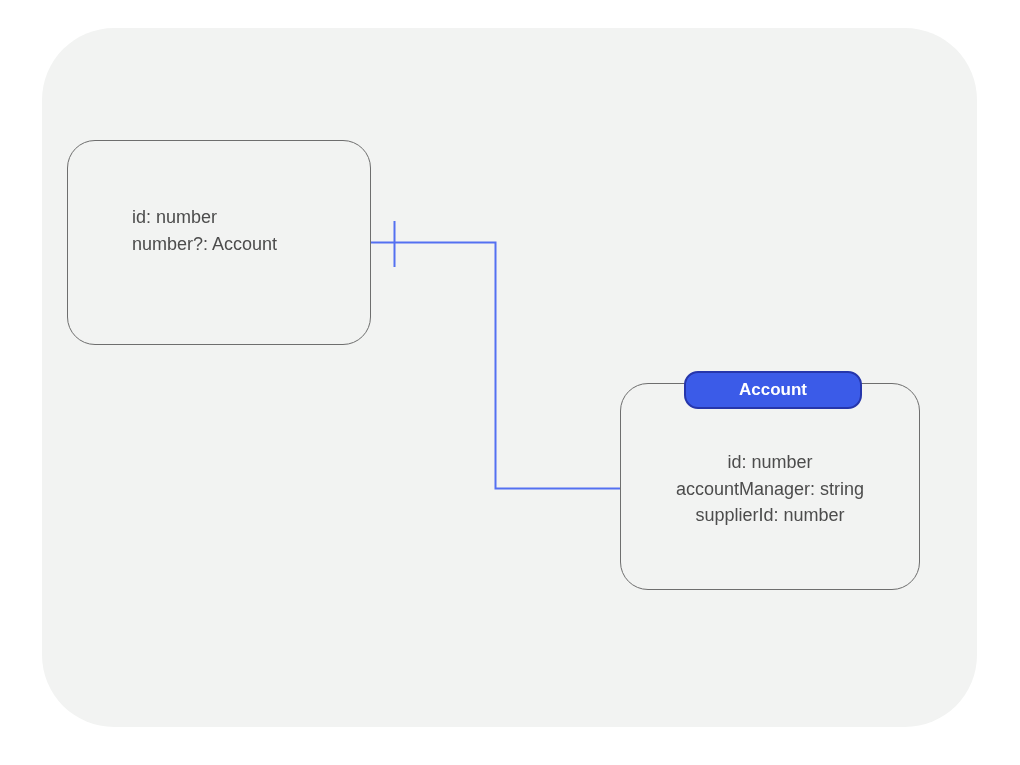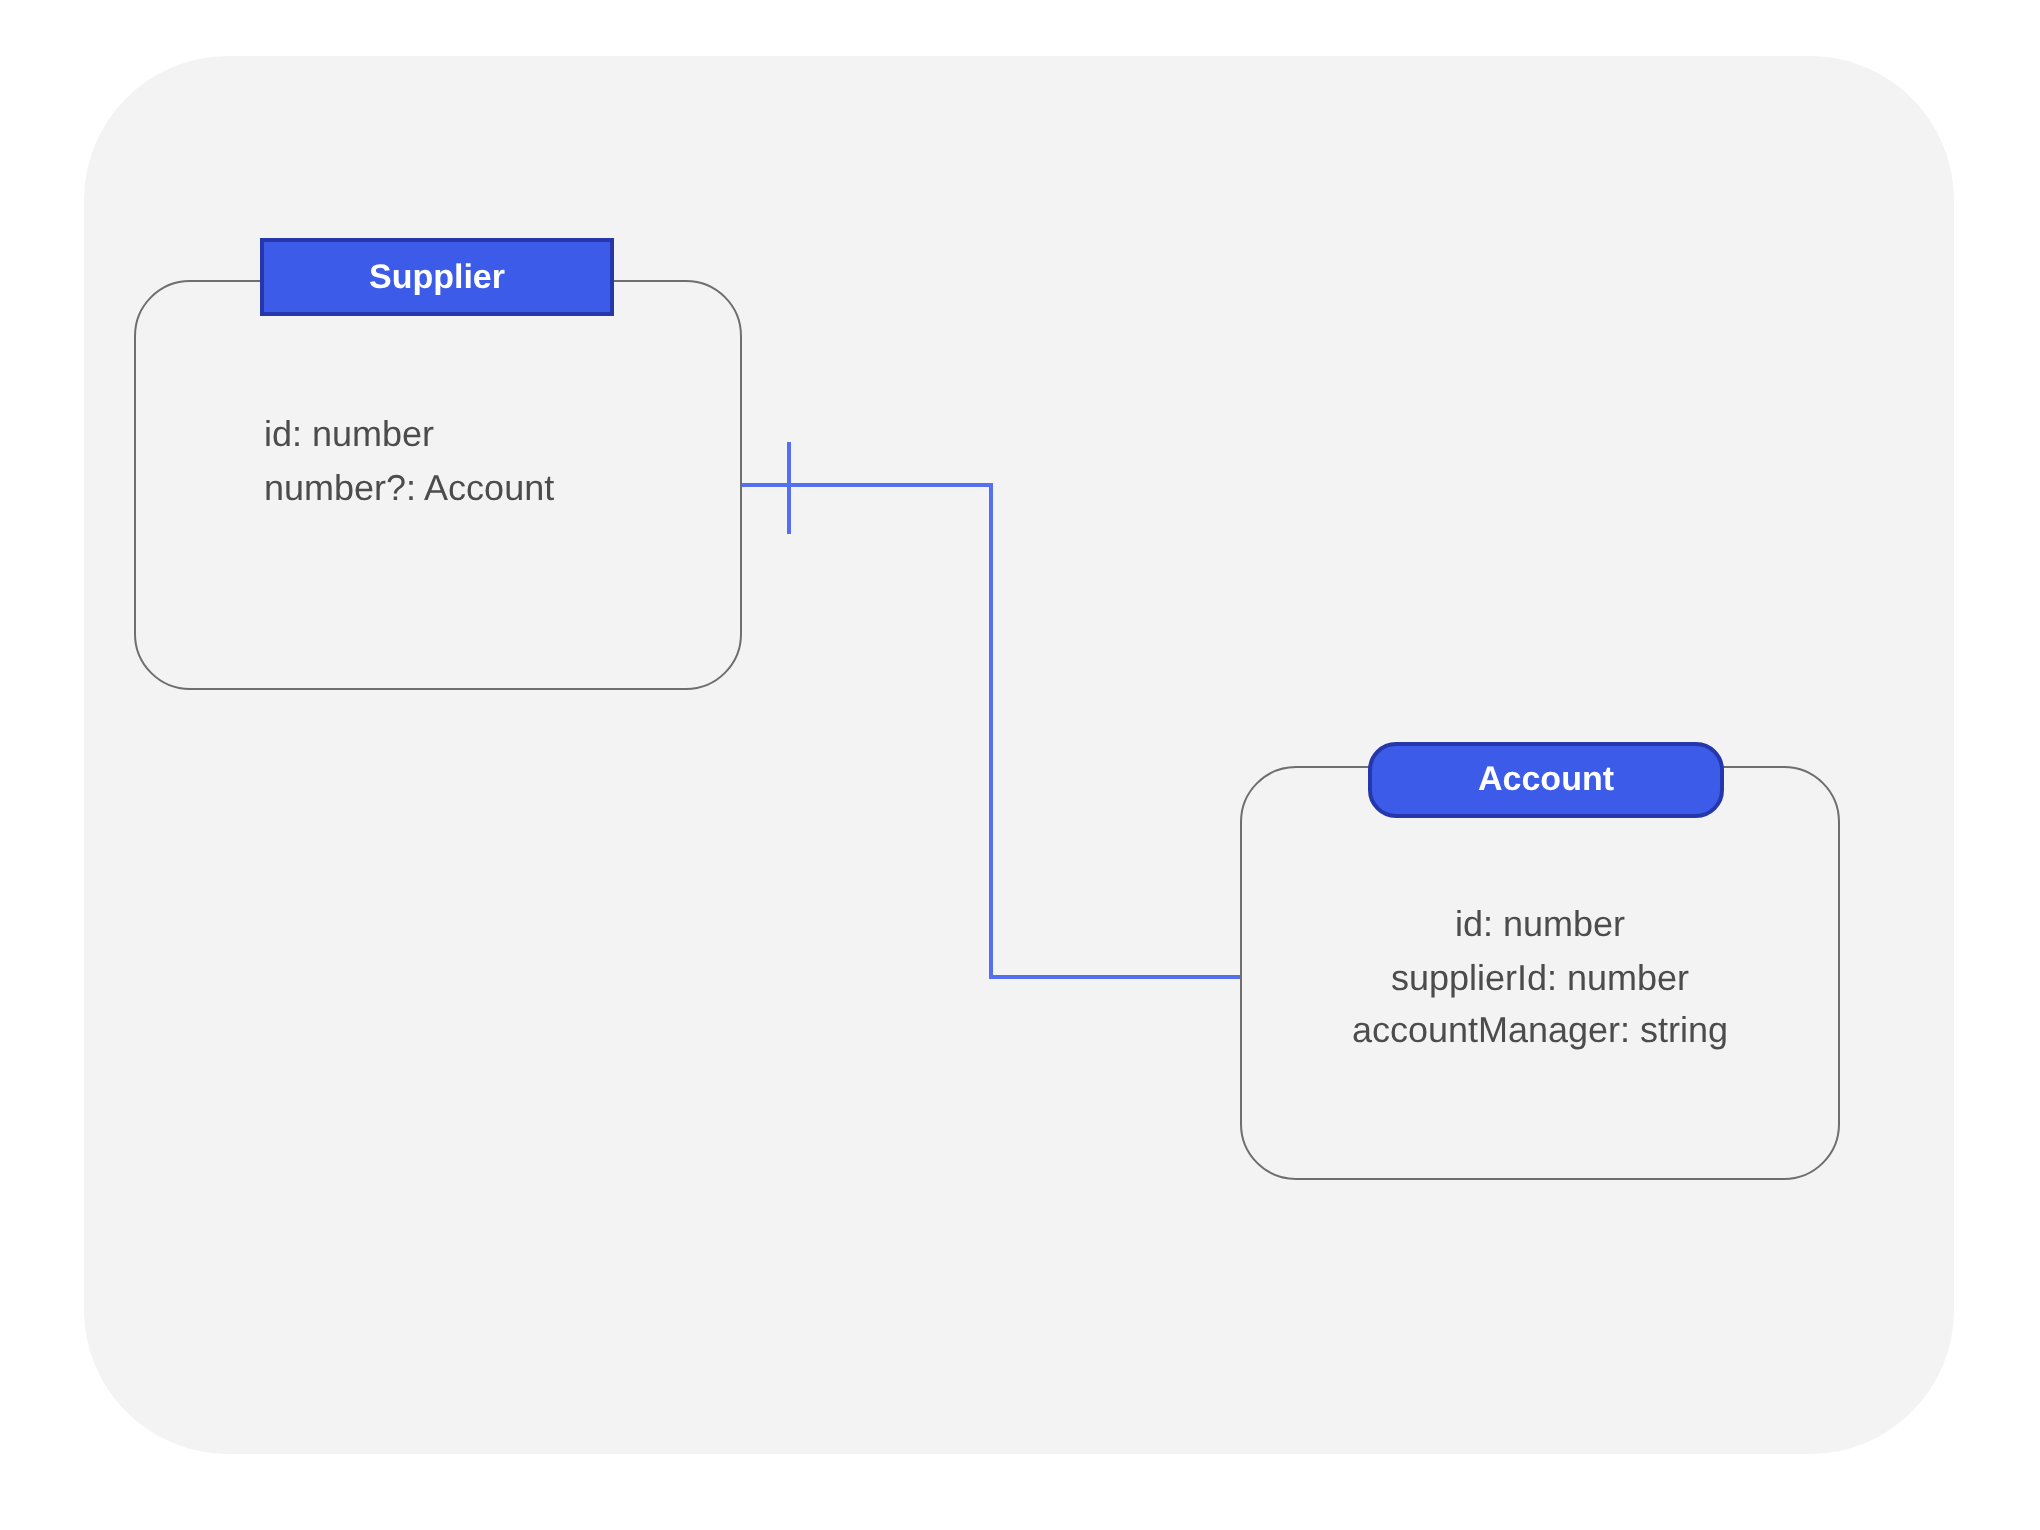--- a/index.html
+++ b/index.html
@@ -110,31 +110,28 @@
 <div class="stage">
 
   <div class="panel"></div>
 
   <svg class="connector-layer" width="1020" height="765" viewBox="0 0 1020 765">
     <polyline points="371,242.5 495.5,242.5 495.5,488.5 620,488.5" fill="none" stroke-width="2" stroke="#5470f1"></polyline>
     <line x1="394.5" y1="221" x2="394.5" y2="267" stroke-width="2" stroke="#5470f1"></line>
   </svg>
 
   <div class="entity entity-supplier"></div>
-  <div class="entity-header header-supplier">
-    <span>Supplier</span>
-  </div>
   <div class="fields fields-supplier">
       <div class="field-row"><b>id</b>: number</div>
       <div class="field-row"><span>number?</span>: Account</div>
     </div>
 
   <div class="entity entity-account"></div>
   <div class="entity-header header-account">
     <span>Account</span>
   </div>
   <div class="fields fields-account">
       <div class="field-row"><b>id</b>: number</div>
+      <div class="field-row"><span>accountManager</span>: string</div>
       <div class="field-row"><b>supplierId</b>: number</div>
-      <div class="field-row"><span>accountManager</span>: string</div>
     </div>
 
 </div>
 
 </body></html>

